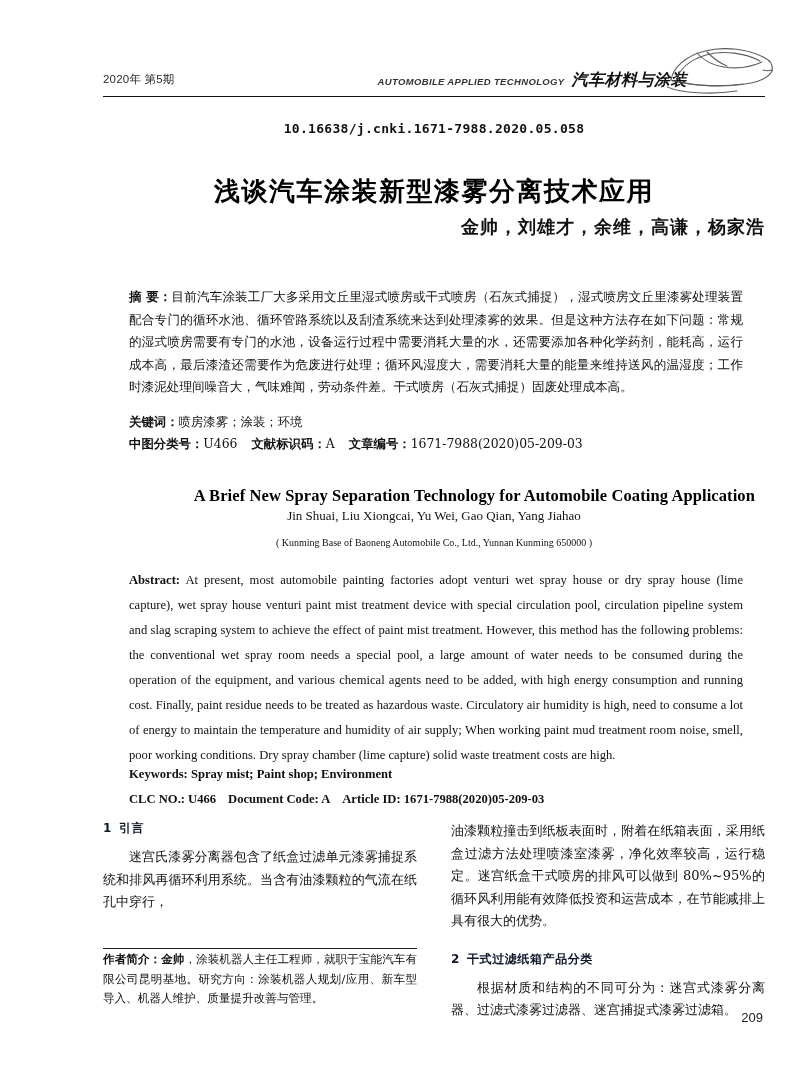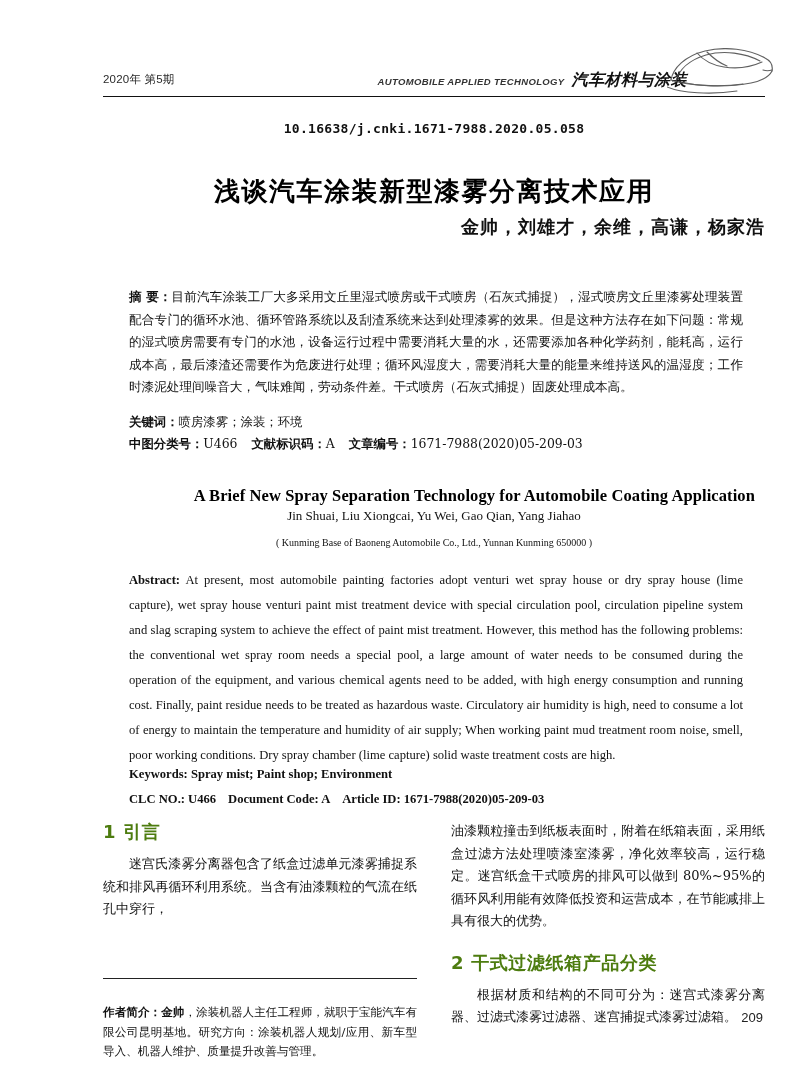--- a/index.html
+++ b/index.html
@@ -233,45 +233,45 @@
   .col {
     position: absolute;
     top: 0;
     width: 314px;
   }
   .col-left  { left: 0; }
   .col-right { left: 348px; }
 
   .sec-head {
     font-family: "DejaVu Sans", "Liberation Sans", sans-serif;
-    font-size: 18px;
+    font-size: 12px;
     font-weight: 700;
     letter-spacing: .6px;
-    color: #4d7c0f;
+    color: #0f172a;
     margin: 0 0 9px 0;
   }
   .sec-head .num { margin-right: 7px; }
   .body-p {
     font-size: 13px;
     line-height: 22.5px;
     text-align: justify;
     text-justify: inter-ideograph;
     text-indent: 2em;
     color: #111;
     margin: 0;
   }
   .body-p.noindent { text-indent: 0; }
 
   
   .footnote {
     position: absolute;
     left: 0;
-    top: 978px;
+    top: 948px;
     width: 314px;
-    padding-top: 24px;
+    padding-top: 1px;
     border-top: 1.2px solid #222;
   }
   .footnote-text {
     font-size: 11.6px;
     line-height: 19.5px;
     text-align: justify;
     text-justify: inter-ideograph;
     color: #111;
     margin: 0;
   }

